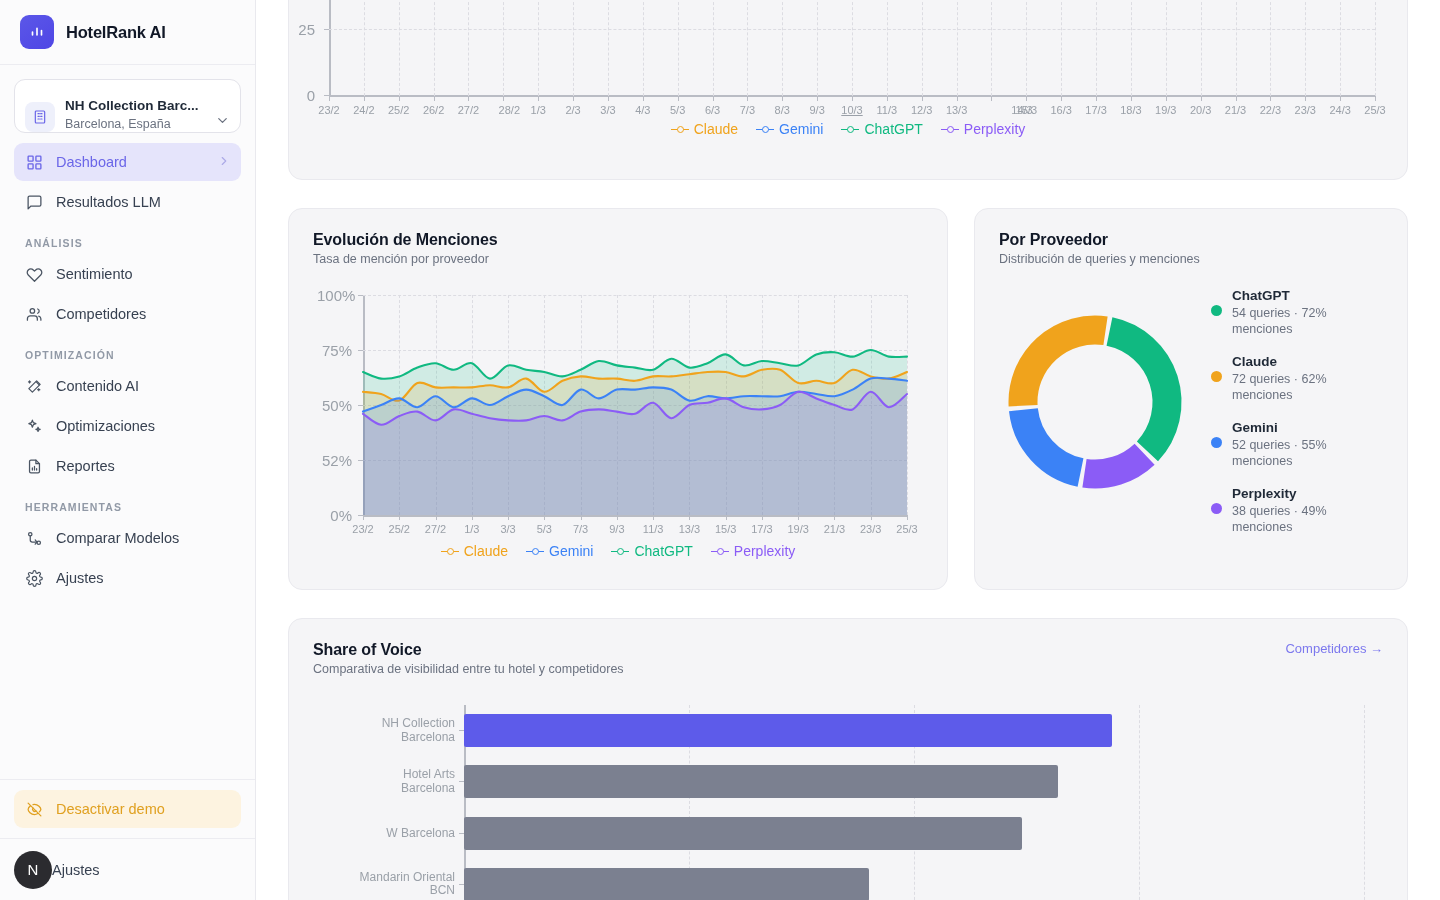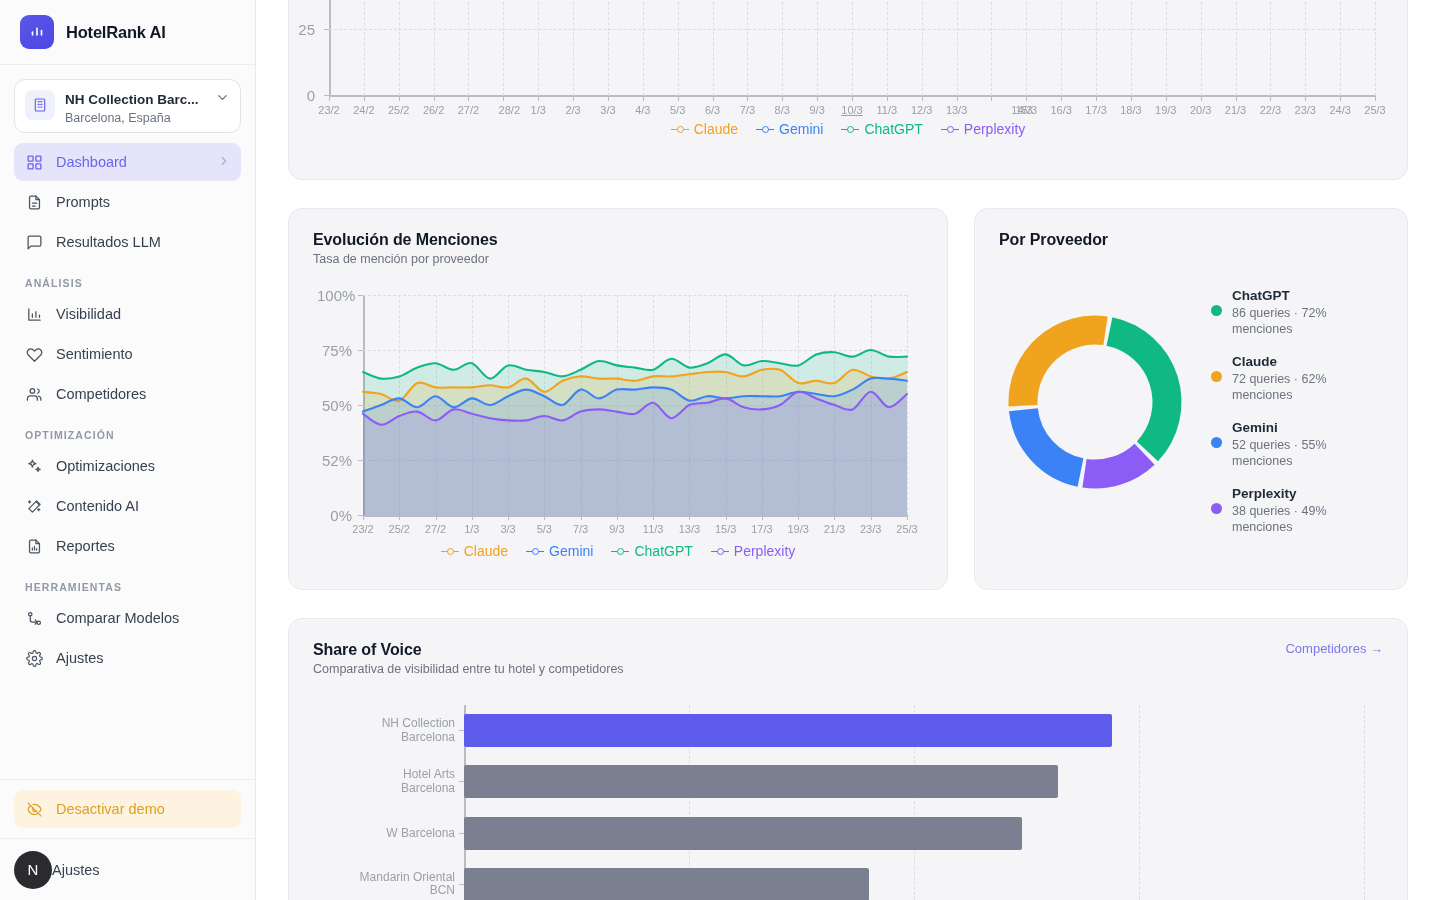--- a/index.html
+++ b/index.html
@@ -30,22 +30,22 @@
     background: linear-gradient(145deg,#5b57e8,#4f46e5);
     display: flex; align-items: center; justify-content: center;
   }
   .brand-name { font-size: 16.5px; font-weight: bold; color: #111827; letter-spacing: -0.2px; }
 
   .hotel-select {
     margin: 14px 14px 6px 14px;
     border: 1px solid #e3e3ea; border-radius: 11px;
     background: #fff;
     height: 54px;
-    display: flex; align-items: flex-start; gap: 10px;
-    padding: 10px 10px;
+    display: flex; align-items: flex-end; gap: 10px;
+    padding: 0 10px;
     cursor: pointer;
   }
   .hotel-ico {
     width: 30px; height: 30px; border-radius: 8px;
     background: #eef0fb;
     display:flex; align-items:center; justify-content:center;
     flex: 0 0 30px;
   }
   .hotel-text { flex: 1 1 auto; min-width: 0; }
   .hotel-name {
@@ -199,50 +199,32 @@
           </svg>
         </span>
         <span>Dashboard</span>
         <span class="chev-right">
           <svg width="14" height="14" viewBox="0 0 24 24" fill="none" stroke="#9a97e0" stroke-width="2" stroke-linecap="round" stroke-linejoin="round">
               <path d="M9 18l6-6-6-6"></path>
             </svg>
         </span>
       </div>
 
-      <div class="nav-item">
-        <span class="nav-ico">
-          <svg width="17" height="17" viewBox="0 0 24 24" fill="none" stroke="#4b5563" stroke-width="1.8" stroke-linecap="round" stroke-linejoin="round">
-            <path d="M14 3H7a2 2 0 0 0-2 2v14a2 2 0 0 0 2 2h10a2 2 0 0 0 2-2V8z"></path>
-              <path d="M14 3v5h5M9 13h6M9 17h4"></path>
-          </svg>
-        </span>
-        <span>Prompts</span>
-      </div>
 
       <div class="nav-item">
         <span class="nav-ico">
           <svg width="17" height="17" viewBox="0 0 24 24" fill="none" stroke="#4b5563" stroke-width="1.8" stroke-linecap="round" stroke-linejoin="round">
             <path d="M21 15a2 2 0 0 1-2 2H7l-4 4V5a2 2 0 0 1 2-2h14a2 2 0 0 1 2 2z"></path>
           </svg>
         </span>
         <span>Resultados LLM</span>
       </div>
 
       <div class="nav-sec">ANÁLISIS</div>
 
-      <div class="nav-item">
-        <span class="nav-ico">
-          <svg width="17" height="17" viewBox="0 0 24 24" fill="none" stroke="#4b5563" stroke-width="1.8" stroke-linecap="round" stroke-linejoin="round">
-            <path d="M4 4v16h16"></path>
-              <path d="M9 16v-5M14 16V8M19 16v-3"></path>
-          </svg>
-        </span>
-        <span>Visibilidad</span>
-      </div>
 
       <div class="nav-item">
         <span class="nav-ico">
           <svg width="17" height="17" viewBox="0 0 24 24" fill="none" stroke="#4b5563" stroke-width="1.8" stroke-linecap="round" stroke-linejoin="round">
             <path d="M20.8 5.6a5 5 0 0 0-7.1 0L12 7.3l-1.7-1.7a5 5 0 1 0-7.1 7.1l8.8 8.8 8.8-8.8a5 5 0 0 0 0-7.1z"></path>
           </svg>
         </span>
         <span>Sentimiento</span>
       </div>
 
@@ -256,36 +238,36 @@
           </svg>
         </span>
         <span>Competidores</span>
       </div>
 
       <div class="nav-sec">OPTIMIZACIÓN</div>
 
       <div class="nav-item">
         <span class="nav-ico">
           <svg width="17" height="17" viewBox="0 0 24 24" fill="none" stroke="#4b5563" stroke-width="1.7" stroke-linecap="round" stroke-linejoin="round">
-            <path d="M9 3l1.4 3.6L14 8l-3.6 1.4L9 13l-1.4-3.6L4 8l3.6-1.4z"></path>
-              <path d="M17 13l.8 2.2L20 16l-2.2.8L17 19l-.8-2.2L14 16l2.2-.8z"></path>
-          </svg>
-        </span>
-        <span>Optimizaciones</span>
-      </div>
-
-      <div class="nav-item">
-        <span class="nav-ico">
-          <svg width="17" height="17" viewBox="0 0 24 24" fill="none" stroke="#4b5563" stroke-width="1.7" stroke-linecap="round" stroke-linejoin="round">
             <path d="M15 4l5 5L9 20l-5-5z"></path>
               <path d="M14.5 5.5l4 4"></path>
               <path d="M5 4v3M3.5 5.5h3M18 15v3M16.5 16.5h3"></path>
           </svg>
         </span>
         <span>Contenido AI</span>
+      </div>
+
+      <div class="nav-item">
+        <span class="nav-ico">
+          <svg width="17" height="17" viewBox="0 0 24 24" fill="none" stroke="#4b5563" stroke-width="1.7" stroke-linecap="round" stroke-linejoin="round">
+            <path d="M9 3l1.4 3.6L14 8l-3.6 1.4L9 13l-1.4-3.6L4 8l3.6-1.4z"></path>
+              <path d="M17 13l.8 2.2L20 16l-2.2.8L17 19l-.8-2.2L14 16l2.2-.8z"></path>
+          </svg>
+        </span>
+        <span>Optimizaciones</span>
       </div>
 
       <div class="nav-item">
         <span class="nav-ico">
           <svg width="17" height="17" viewBox="0 0 24 24" fill="none" stroke="#4b5563" stroke-width="1.8" stroke-linecap="round" stroke-linejoin="round">
             <path d="M14 3H7a2 2 0 0 0-2 2v14a2 2 0 0 0 2 2h10a2 2 0 0 0 2-2V8z"></path>
               <path d="M14 3v5h5"></path>
               <path d="M9 17v-3M12 17v-5M15 17v-2"></path>
           </svg>
         </span>
@@ -558,35 +540,36 @@
           <div class="leg" style="color: rgb(139, 92, 246);">
             <span class="leg-mark"></span>
             <span>Perplexity</span>
           </div>
         </div>
     </section>
 
     <section class="card" id="card-prov">
       <div class="head">
         <div class="card-title">Por Proveedor</div>
+        <div class="card-sub">Distribución de queries y menciones</div>
       </div>
       <div class="donut-wrap">
         <svg id="donut-svg" width="186" height="186" viewBox="0 0 186 186">
             <path d="M107.47761032250945,22.470582028847232 A72,72 0 0 1 145.45243007841808,142.3228403365891" fill="none" stroke="#10b981" stroke-width="29"></path>
             <path d="M142.61736919257174,145.17390798481586 A72,72 0 0 1 82.48202194350635,164.22760797333515" fill="none" stroke="#8b5cf6" stroke-width="29"></path>
             <path d="M78.52238967749057,163.52941797115278 A72,72 0 0 1 21.40982465534043,100.67116641201955" fill="none" stroke="#3b82f6" stroke-width="29"></path>
             <path d="M21.093234566784147,96.66293392412058 A72,72 0 0 1 103.5179780564936,21.772392026664846" fill="none" stroke="#f0a31c" stroke-width="29"></path>
           </svg>
       </div>
       <div class="prov-legend" id="prov-legend">
           <div class="prov-item">
             <span class="prov-dot" style="background: rgb(16, 185, 129);"></span>
             <div>
               <div class="prov-name">ChatGPT</div>
-              <div class="prov-meta">86 queries · 72% menciones</div>
+              <div class="prov-meta">54 queries · 72% menciones</div>
             </div>
           </div>
           <div class="prov-item">
             <span class="prov-dot" style="background: rgb(240, 163, 28);"></span>
             <div>
               <div class="prov-name">Claude</div>
               <div class="prov-meta">72 queries · 62% menciones</div>
             </div>
           </div>
           <div class="prov-item">

